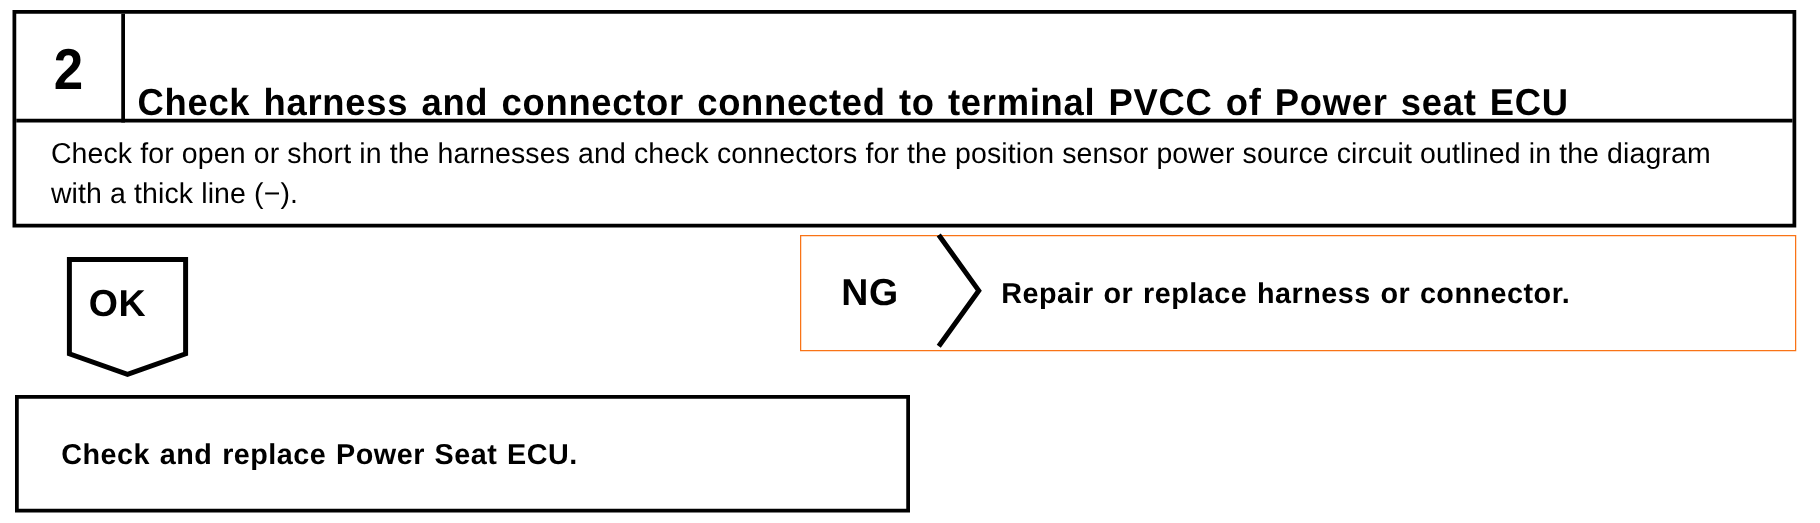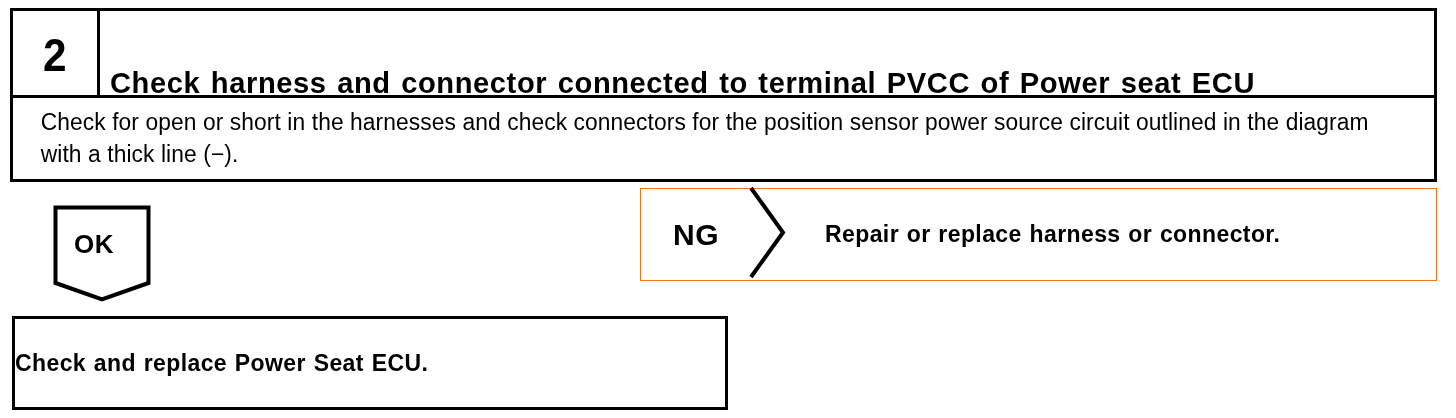--- a/index.html
+++ b/index.html
@@ -114,21 +114,21 @@
   }
   .ok-label {
     position: absolute;
     left: 0;
     top: 0;
     width: 82px;
     height: 78px;
     display: flex;
     align-items: center;
     justify-content: center;
-    font-size: 26px;
+    font-size: 30px;
     font-weight: bold;
     letter-spacing: 0.5px;
   }
 
   
   .ng-box {
     position: absolute;
     left: 640px;
     top: 188px;
     width: 797px;
@@ -164,21 +164,20 @@
     height: 100%;
   }
   .ng-action {
     position: absolute;
     left: 160px;
     top: 0;
     right: 8px;
     height: 100%;
     display: flex;
     align-items: center;
-    margin-left: 24px;
   }
   .ng-action span {
     font-size: 23px;
     font-weight: bold;
     letter-spacing: 0.4px;
     word-spacing: 1px;
   }
 
   
   .result-box {
@@ -187,20 +186,21 @@
     top: 316px;
     width: 716px;
     height: 94px;
     border: 3px solid #000;
     box-sizing: border-box;
     background: #fff;
     display: flex;
     align-items: center;
   }
   .result-box span {
+    padding-left: 34px;
     font-size: 23px;
     font-weight: bold;
     letter-spacing: 0.4px;
     word-spacing: 1px;
     text-align: center;
   }
 </style>
 </head>
 <body>
 

